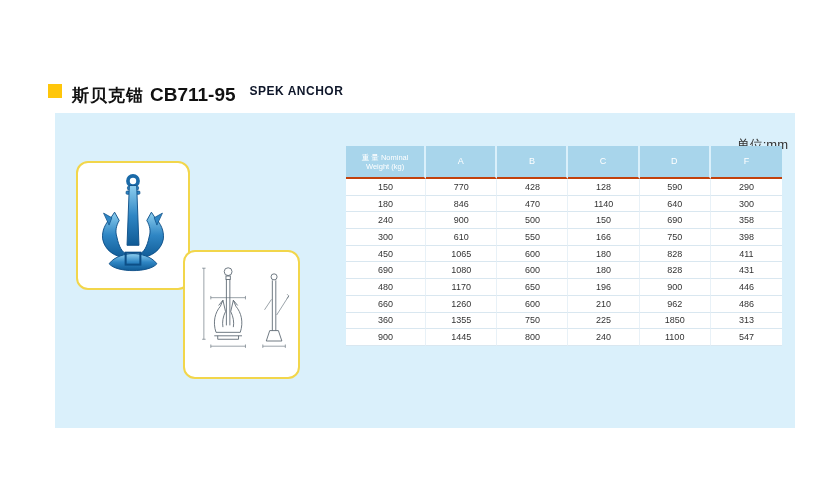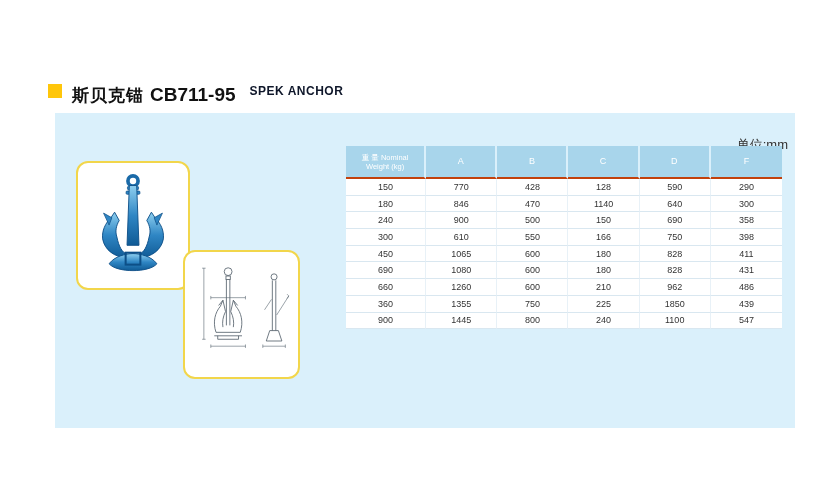--- a/index.html
+++ b/index.html
@@ -181,34 +181,42 @@
         </tr>
         <tr>
           <td>690</td>
           <td>1080</td>
           <td>600</td>
           <td>180</td>
           <td>828</td>
           <td>431</td>
         </tr>
         <tr>
+          <td>480</td>
+          <td>1170</td>
+          <td>650</td>
+          <td>196</td>
+          <td>900</td>
+          <td>446</td>
+        </tr>
+        <tr>
           <td>660</td>
           <td>1260</td>
           <td>600</td>
           <td>210</td>
           <td>962</td>
           <td>486</td>
         </tr>
         <tr>
           <td>360</td>
           <td>1355</td>
           <td>750</td>
           <td>225</td>
           <td>1850</td>
-          <td>439</td>
+          <td>313</td>
         </tr>
         <tr>
           <td>900</td>
           <td>1445</td>
           <td>800</td>
           <td>240</td>
           <td>1100</td>
           <td>547</td>
         </tr>
       </tbody>

